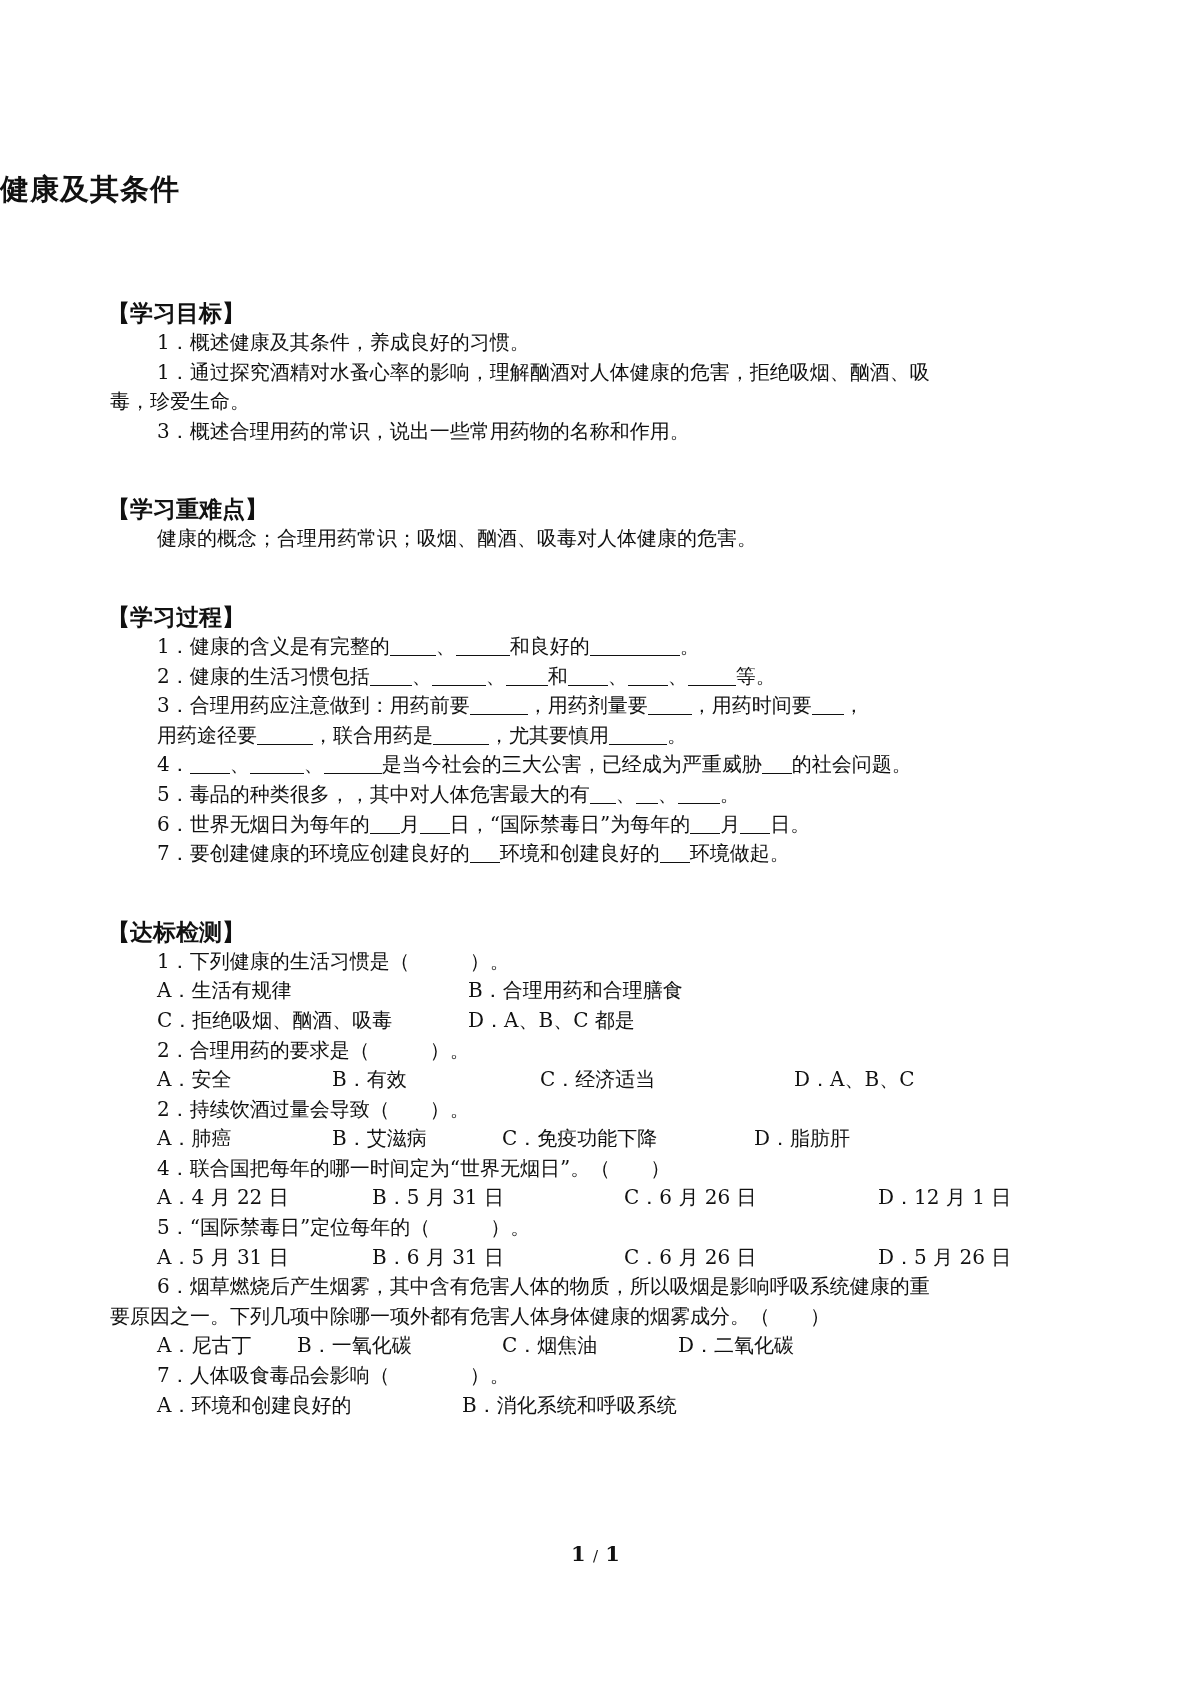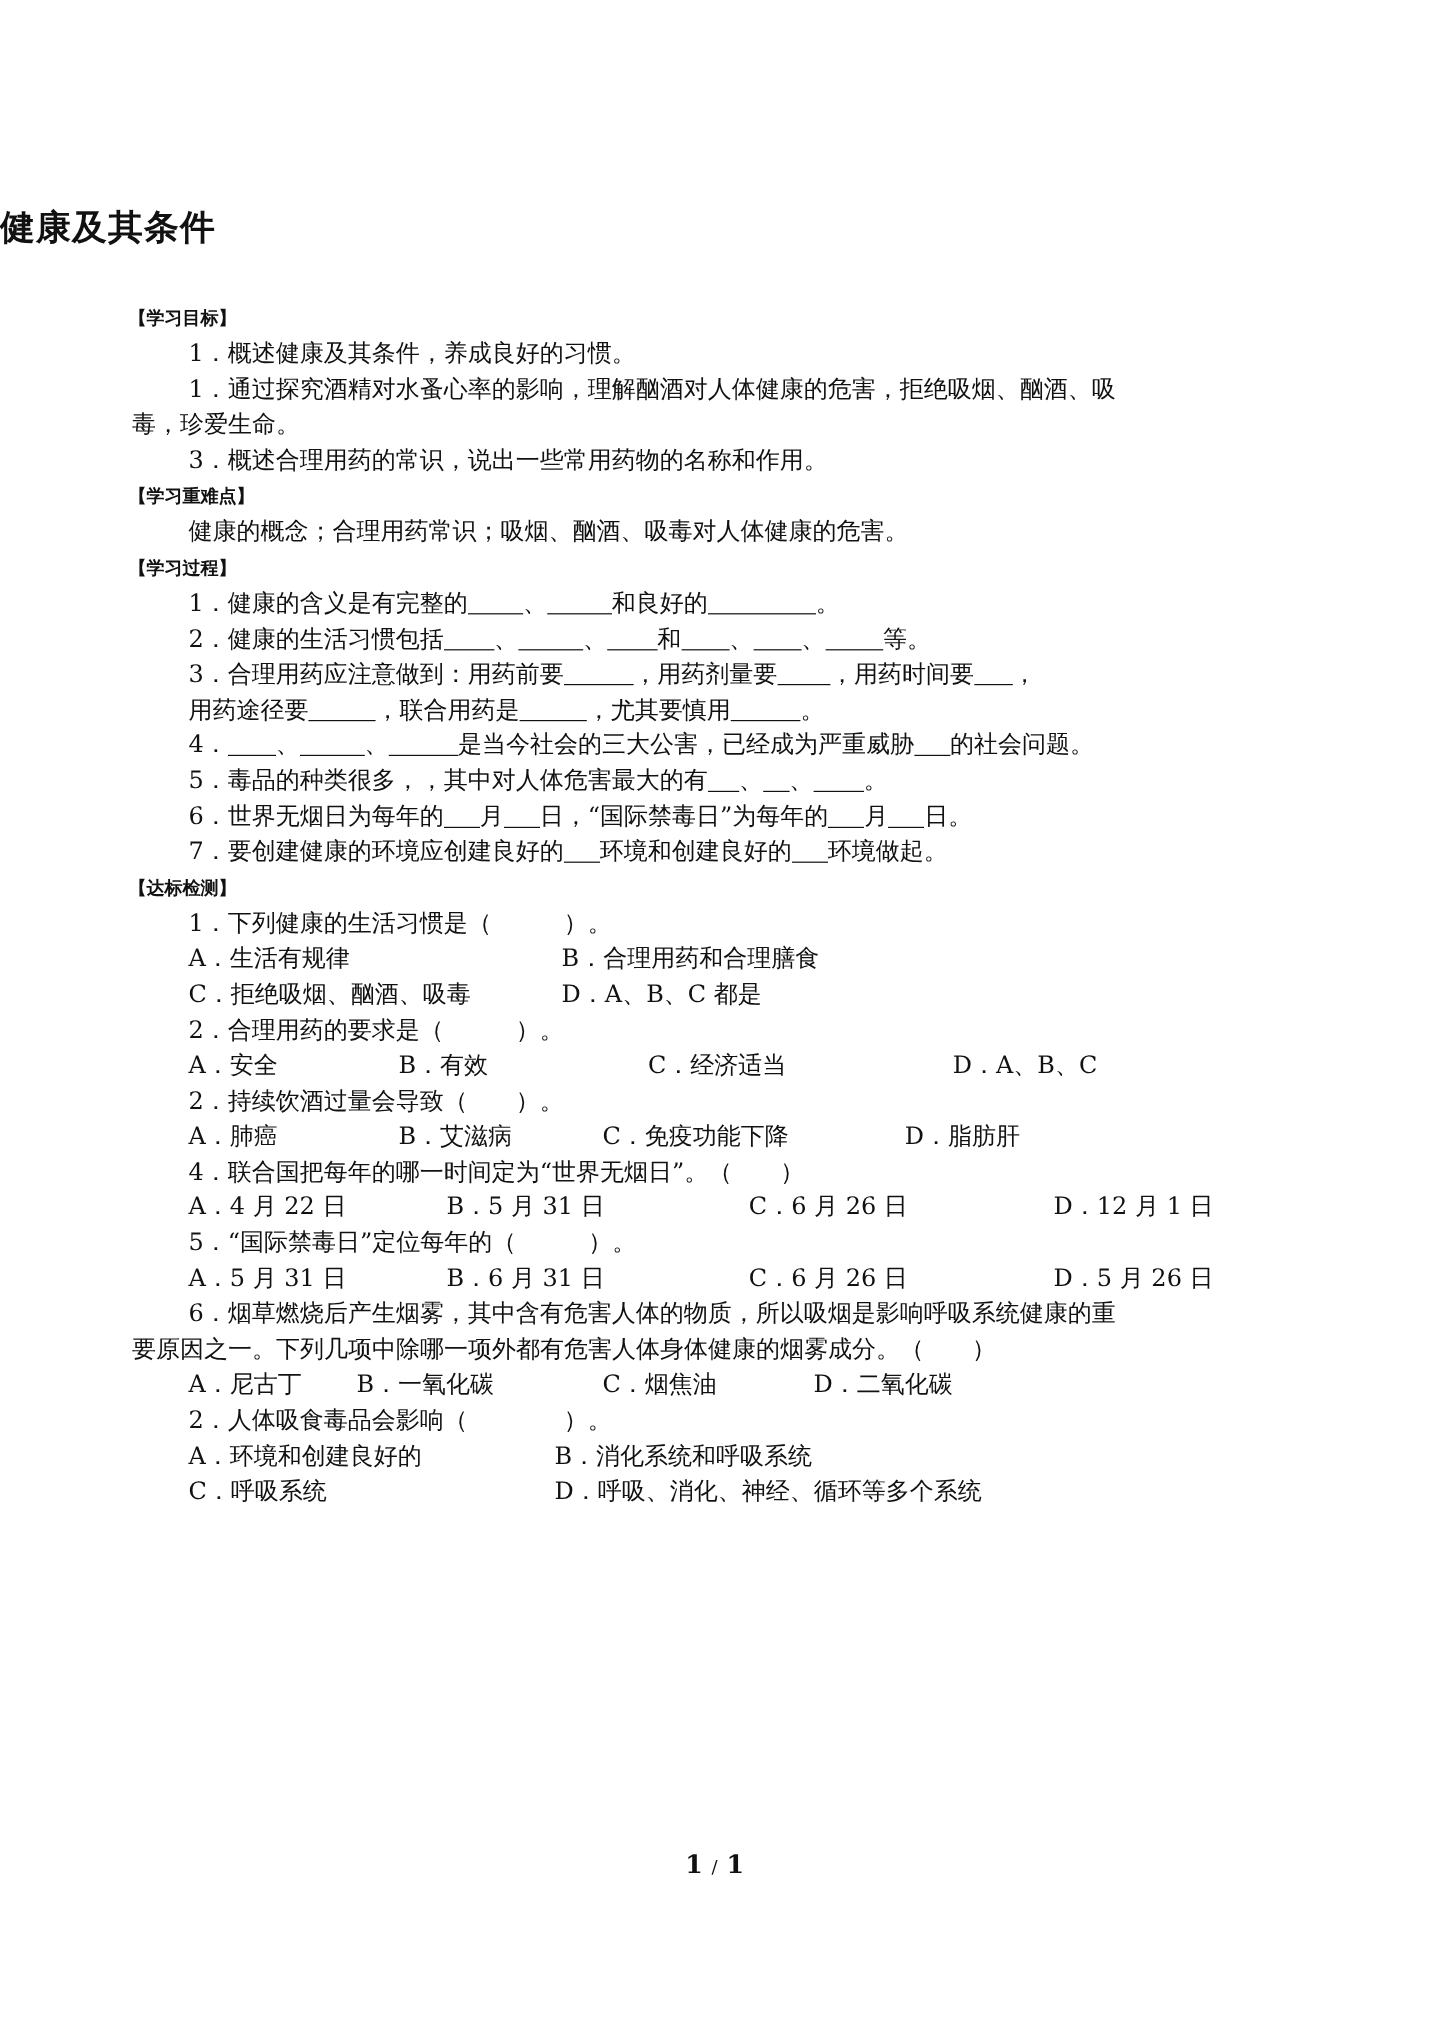--- a/index.html
+++ b/index.html
@@ -5,21 +5,21 @@
   html, body { margin: 0; padding: 0; background: #ffffff; }
   body { width: 1191px; height: 1684px; position: relative; overflow: hidden;
          font-family: "DejaVu Serif", "Liberation Serif", serif; color: #111; }
   .page-title { position: absolute; top: 170px; left: 0; width: 1191px; text-align: left;
                 font-family: "DejaVu Sans", "Liberation Sans", sans-serif; font-weight: bold;
                 font-size: 29px; letter-spacing: 1px; }
   .content { position: absolute; top: 250px; left: 110px; width: 975px; }
   .line { font-size: 20px; line-height: 29.6px; height: 29.6px; white-space: nowrap; }
   .indent { padding-left: 47px; }
   .section-head { font-family: "DejaVu Sans", "Liberation Sans", sans-serif; font-weight: bold;
-                  font-size: 15px; line-height: 30px; height: 30px; margin-left: -3px; }
+                  font-size: 23px; line-height: 30px; height: 30px; margin-left: -3px; margin-top: 48px; }
   .blank { display: inline-block; border-bottom: 1.5px solid #111; height: 18px; vertical-align: -3px; }
   .opt-row { position: relative; }
   .opt { position: absolute; top: 0; }
   .page-num { position: absolute; top: 1541px; left: 0; width: 1191px; text-align: center;
               font-weight: bold; font-size: 21px; }
   .page-num .sep { font-weight: normal; font-size: 15px; }
 </style>
 </head>
 <body>
 
@@ -115,28 +115,24 @@
 
   <div class="line indent">6．烟草燃烧后产生烟雾，其中含有危害人体的物质，所以吸烟是影响呼吸系统健康的重</div>
   <div class="line">要原因之一。下列几项中除哪一项外都有危害人体身体健康的烟雾成分。（　　）</div>
   <div class="line indent opt-row">
     <span class="opt" style="left:47px">A．尼古丁</span>
     <span class="opt" style="left:187px">B．一氧化碳</span>
     <span class="opt" style="left:392px">C．烟焦油</span>
     <span class="opt" style="left:568px">D．二氧化碳</span>
   </div>
 
-  <div class="line indent">2．人体吸食毒品会影响（　　　　）。</div>
+  <div class="line indent">7．人体吸食毒品会影响（　　　　）。</div>
   <div class="line indent opt-row">
     <span class="opt" style="left:47px">A．环境和创建良好的</span>
     <span class="opt" style="left:352px">B．消化系统和呼吸系统</span>
-  </div>
-  <div class="line indent opt-row">
-    <span class="opt" style="left:47px">C．呼吸系统</span>
-    <span class="opt" style="left:352px">D．呼吸、消化、神经、循环等多个系统</span>
   </div>
 </div>
 
 <div class="page-num">
   <span>1</span>
   <span class="sep">/</span>
   <span>1</span>
 </div>
 
 </body></html>

